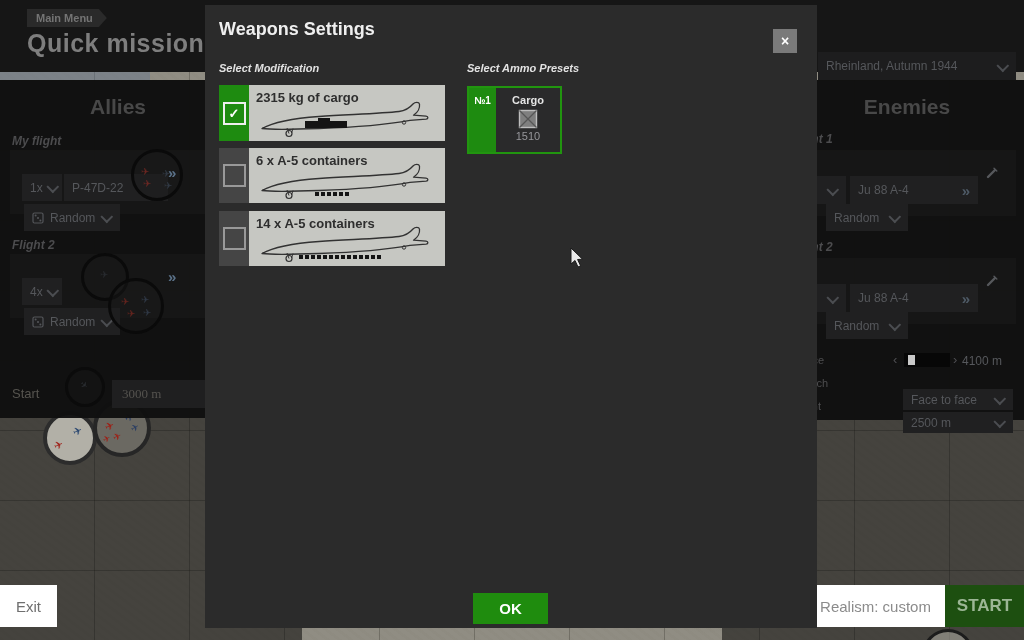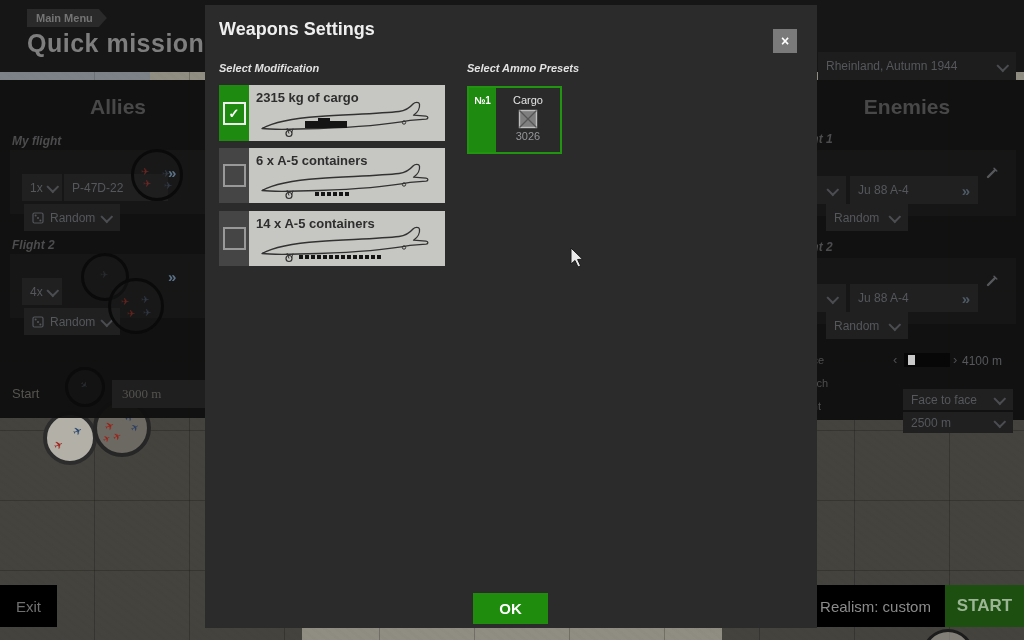--- a/index.html
+++ b/index.html
@@ -72,29 +72,29 @@
   .mod-item.checked .mod-box{border-color:#efefef;}
   .mod-item:not(.checked) .mod-box span{display:none;}
   .mod-body{flex:1;background:#c6c7c2;position:relative;}
   .mod-label{position:absolute;left:7px;top:5px;font-size:13px;font-weight:bold;color:#2e2e2e;}
   .mod-svg{position:absolute;left:6px;bottom:0;}
   .preset{
     left:262px;top:81px;width:95px;height:68px;border:2px solid #21950f;display:flex;cursor:pointer;background:#2a2a2b;
   }
   .preset-strip{width:27px;background:#1e8b10;flex:none;color:#fff;font-size:10px;font-weight:bold;text-align:center;padding-top:7px;}
   .preset-body{flex:1;display:flex;flex-direction:column;align-items:center;}
-  .preset-name{margin-top:6px;font-size:11px;font-weight:normal;color:#e4e4e4;}
+  .preset-name{margin-top:6px;font-size:11px;font-weight:bold;color:#e4e4e4;}
   .preset-count{font-size:11px;color:#96969a;margin-top:1px;}
   .ok-btn{
     left:268px;top:588px;width:75px;height:31px;background:#1f8c0e;color:#fff;
     font-size:15px;font-weight:bold;display:flex;align-items:center;justify-content:center;cursor:pointer;
   }
 
   
-  .btn-dark{background:#000000;color:#6f6f6f;display:flex;align-items:center;justify-content:center;cursor:pointer;}
+  .btn-dark{background:#ffffff;color:#6f6f6f;display:flex;align-items:center;justify-content:center;cursor:pointer;}
   .fieldtxt{background:#1f1f20;color:#55534f;font-size:12px;display:flex;align-items:center;padding:0 10px;}
   .rlabel{text-align:right;font-size:11px;color:#4e4e50;}
   .slider-track{background:#070707;}
   .slider-handle{background:#c9c9c9;}
   .arrowch{color:#4e4e52;font-size:13px;}
 </style>
 </head>
 <body>
 
 <div class="screen">
@@ -351,21 +351,21 @@
     <div class="abs preset">
       <div class="preset-strip">
         <span>№1</span>
       </div>
       <div class="preset-body">
         <span class="preset-name">Cargo</span>
         <svg width="20" height="20" viewBox="0 0 20 20" style="margin-top:3px;">
           <rect x="1.5" y="1.5" width="17" height="17" fill="#7f7f7f" stroke="#bdbdbd" stroke-width="1.4"></rect>
           <path d="M1.5 18.5 L18.5 1.5 M1.5 1.5 L18.5 18.5" stroke="#565656" stroke-width="1.2"></path>
         </svg>
-        <span class="preset-count">3026</span>
+        <span class="preset-count">1510</span>
       </div>
     </div>
 
     <div class="abs ok-btn">
       <span>OK</span>
     </div>
   </div>
 
   <svg class="abs" style="left:570px;top:248px;z-index:60;" width="15" height="21" viewBox="0 0 15 21">
     <polygon points="1,0 1,16 5,12.5 8,19 10.6,17.8 7.6,11.5 12.5,11.2" fill="#e9e9e9" stroke="#1a1a1a" stroke-width="1"></polygon>

